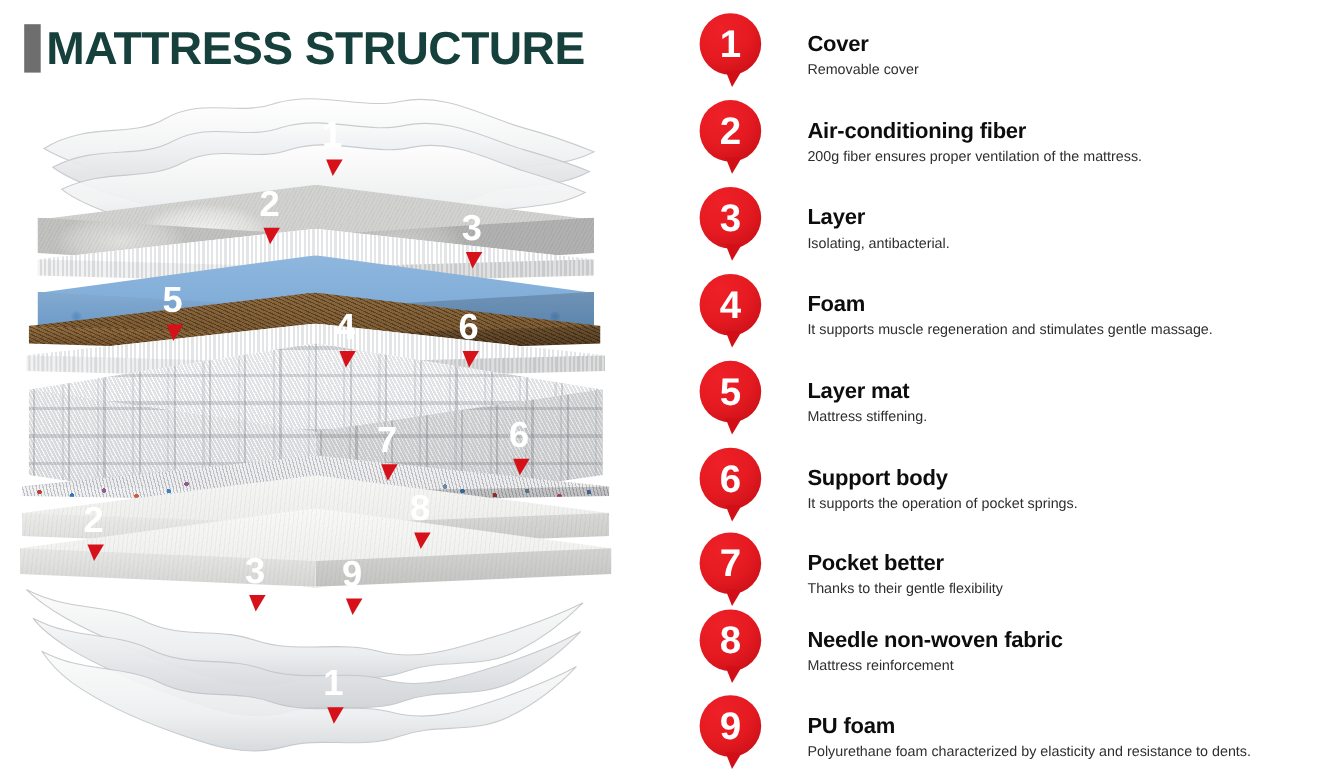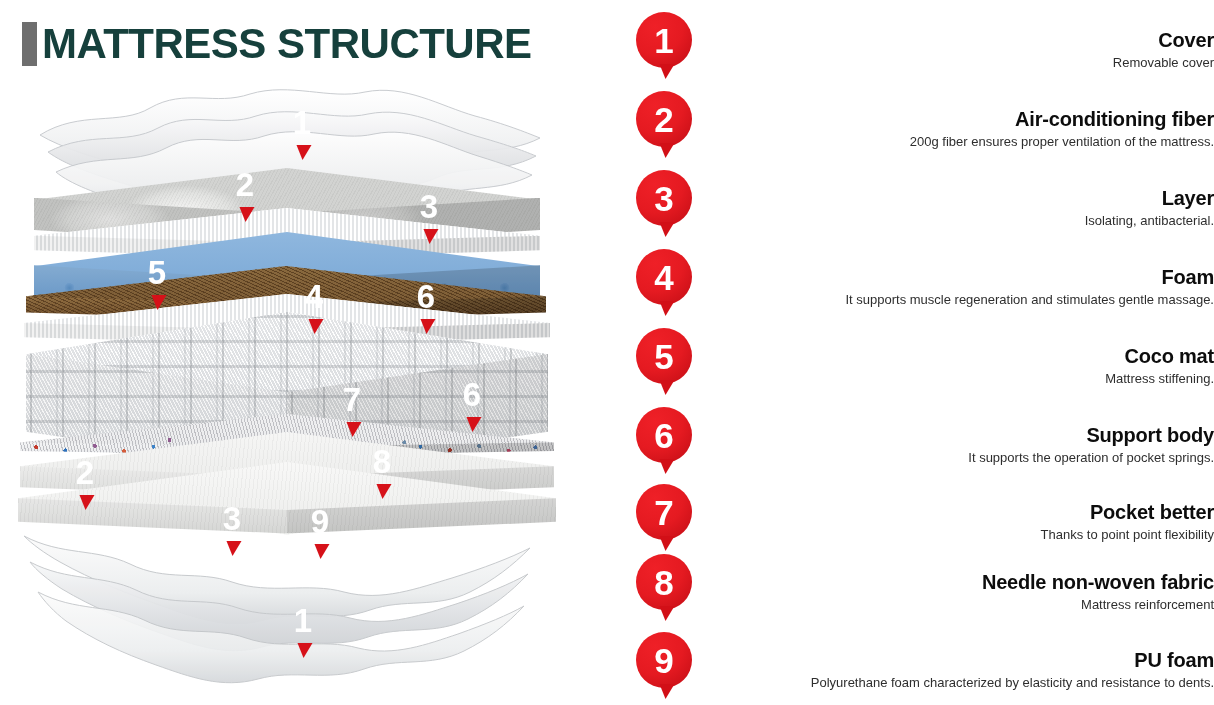--- a/index.html
+++ b/index.html
@@ -2,21 +2,21 @@
 <html><head>
 <meta charset="utf-8">
 <style>
   * { box-sizing: border-box; margin: 0; padding: 0; }
   html, body {
     width: 1214px; height: 705px;
     background: #ffffff;
     font-family: "Liberation Sans", sans-serif;
     overflow: hidden;
   }
-  #page { position: relative; width: 1214px; height: 540px; background: #fff; text-align: right; }
+  #page { position: relative; width: 1214px; height: 540px; background: #fff; }
 
   
   #title-row { position: absolute; left: 22px; top: 22px; display: flex; align-items: center; }
   #title-accent { width: 15px; height: 44px; background: #6e6e6e; margin-right: 5px; }
   #page-title {
     font-size: 42px; font-weight: bold; color: #16403c;
     letter-spacing: -0.5px; line-height: 44px;
     font-family: "Liberation Sans", sans-serif;
   }
 
@@ -296,39 +296,39 @@
       <div class="legend-pin">4</div>
       <div class="legend-text">
         <div class="legend-title">Foam</div>
         <div class="legend-desc">It supports muscle regeneration and stimulates gentle massage.</div>
       </div>
     </div>
 
     <div class="legend-row" style="top:328px;">
       <div class="legend-pin">5</div>
       <div class="legend-text">
-        <div class="legend-title">Coco mat</div>
+        <div class="legend-title">Layer mat</div>
         <div class="legend-desc">Mattress stiffening.</div>
       </div>
     </div>
 
     <div class="legend-row" style="top:407px;">
       <div class="legend-pin">6</div>
       <div class="legend-text">
         <div class="legend-title">Support body</div>
         <div class="legend-desc">It supports the operation of pocket springs.</div>
       </div>
     </div>
 
     <div class="legend-row" style="top:484px;">
       <div class="legend-pin">7</div>
       <div class="legend-text">
         <div class="legend-title">Pocket better</div>
         <div class="legend-desc">
-          <span>Thanks to point point flexibility</span>
+          <span>Thanks to their gentle flexibility</span>
         </div>
       </div>
     </div>
 
     <div class="legend-row" style="top:554px;">
       <div class="legend-pin">8</div>
       <div class="legend-text">
         <div class="legend-title">Needle non-woven fabric</div>
         <div class="legend-desc">Mattress reinforcement</div>
       </div>

